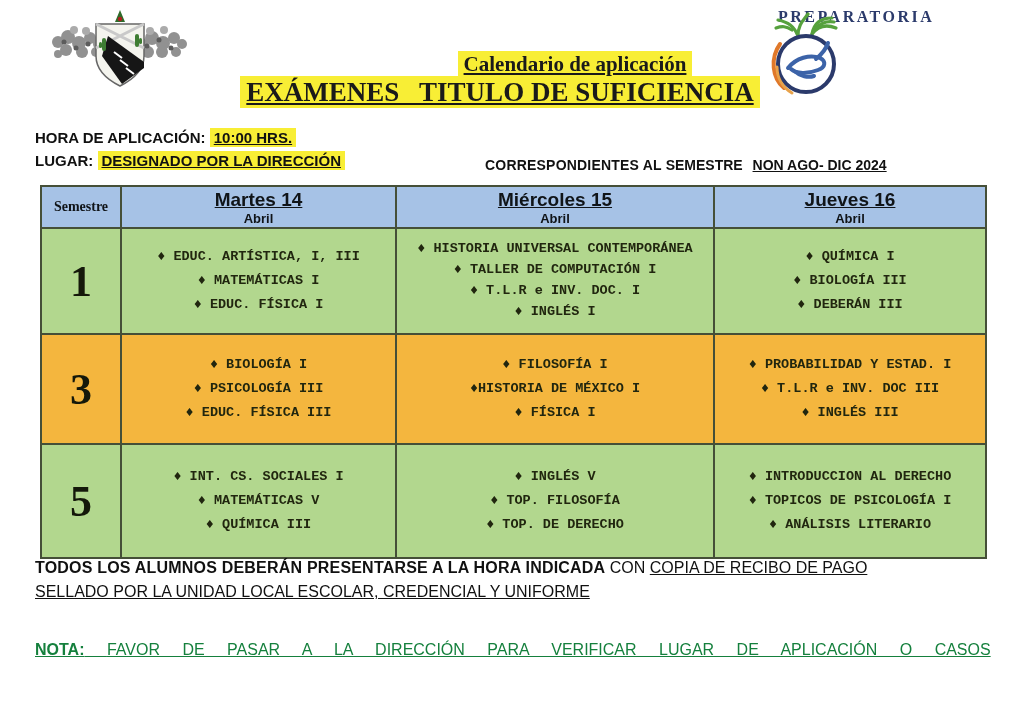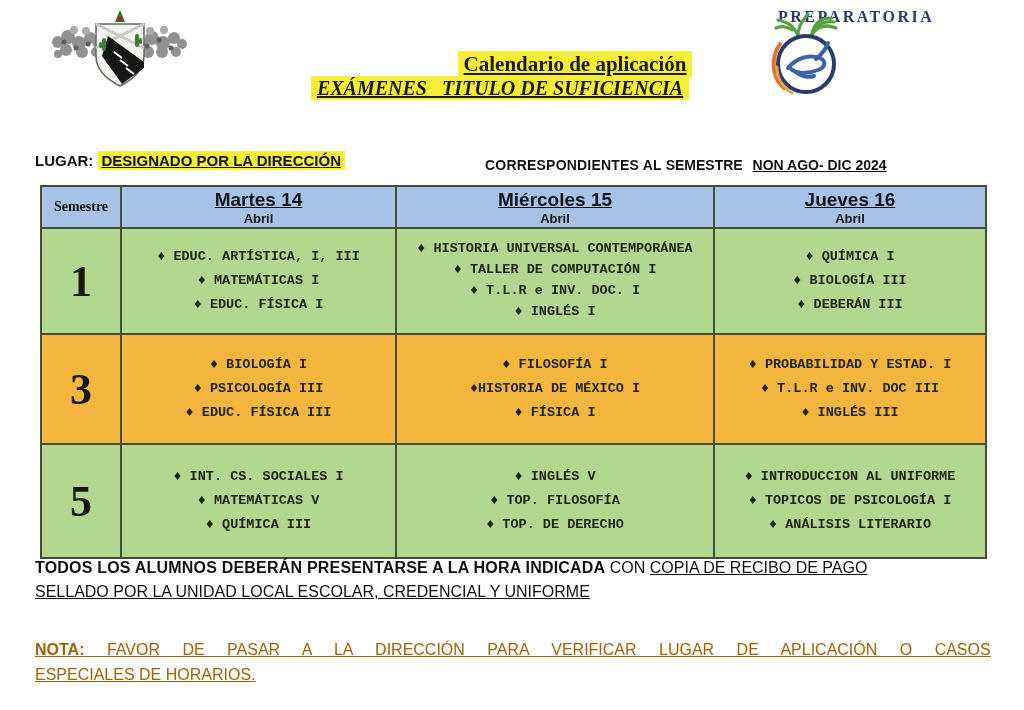--- a/index.html
+++ b/index.html
@@ -18,21 +18,21 @@
 
   
   .crest{position:absolute;left:52px;top:4px;}
   .titles{position:absolute;left:230px;top:52px;width:540px;}
   .t1{text-align:center;padding-left:150px;margin-bottom:0;}
   .t2{text-align:center;}
   .serif{font-family:"Liberation Serif",serif;}
   .hl{background:var(--highlight);padding:1px 6px;}
   .u{text-decoration:underline;}
   .t1 .hl{font-size:21px;font-weight:bold;text-decoration:underline;}
-  .t2 .hl{font-size:20px;font-weight:bold;text-decoration:underline;white-space:pre;font-style:italic;}
+  .t2 .hl{font-size:27px;font-weight:bold;text-decoration:underline;white-space:pre;}
 
   .logo{position:absolute;left:772px;top:8px;width:250px;}
   .logo-top{font-family:"Liberation Serif",serif;font-weight:bold;font-size:16px;letter-spacing:2.5px;color:var(--logo-navy);padding-left:6px;}
   .logo-row{display:flex;align-items:flex-end;margin-top:-14px;}
   .logo-un{font-family:"Liberation Serif",serif;font-weight:bold;font-size:60px;line-height:1.1;color:var(--logo-navy);letter-spacing:1px;}
   .logo-emblem{margin-left:-6px;margin-bottom:-4px;}
 
   
   .info-line{position:absolute;font-size:15px;font-weight:bold;color:#111;}
   .info-hora{left:35px;top:129px;}
@@ -53,21 +53,21 @@
   tr.row-green td{background:var(--row-green);}
   tr.row-orange td{background:var(--row-orange);}
   td.sem{font-family:"Liberation Serif",serif;font-size:44px;font-weight:bold;color:#14180a;}
   .line{font-family:Liberation Mono, monospace;font-weight:bold;font-size:13.5px;line-height:1.8;color:var(--ink);}
   td.cell-4 .line{line-height:1.55;}
 
   
   .foot1{position:absolute;left:35px;top:556px;width:958px;font-size:16px;line-height:1.5;color:#111;}
   .foot1 .b{font-weight:bold;letter-spacing:0.2px;}
   .foot1 .u{text-decoration:underline;}
-  .nota{position:absolute;left:35px;top:638px;width:958px;font-size:16px;line-height:1.55;color:#a16207;
+  .nota{position:absolute;left:35px;top:638px;width:958px;font-size:16px;line-height:1.55;color:#15803d;
         text-decoration:underline;word-spacing:18px;}
   .nota .lbl{font-weight:bold;}
   .nota .l1{white-space:nowrap;}
   .nota .l2{word-spacing:normal;}
 </style>
 </head>
 <body>
 
 <div class="page">
 
@@ -141,20 +141,24 @@
         <path d="M26 81 C16 75 11 65 11 55" stroke="#e8a24a" stroke-width="3" fill="none" stroke-linecap="round"></path>
         <g stroke="#3c63a8" stroke-width="4" fill="none" stroke-linecap="round">
           <path d="M22 56 C30 46 44 42 54 46 C60 49 60 55 52 58 C42 62 30 62 25 57"></path>
           <path d="M50 47 C56 42 60 37 62 31"></path>
           <path d="M30 60 C34 64 42 66 48 64"></path>
         </g>
       </svg>
     </div>
   </div>
 
+  <div class="info-line info-hora">
+    <span>HORA DE APLICACIÓN:</span>
+    <span class="info-val">10:00 HRS.</span>
+  </div>
   <div class="info-line info-lugar">
     <span>LUGAR:</span>
     <span class="info-val">DESIGNADO POR LA DIRECCIÓN</span>
   </div>
   <div class="info-line info-corr">
     <span class="corr-prefix">CORRESPONDIENTES AL</span>
     <span>SEMESTRE</span>
     <span class="corr-value">NON AGO- DIC 2024</span>
   </div>
 
@@ -227,34 +231,33 @@
         <div class="line">♦ INT. CS. SOCIALES I</div>
         <div class="line">♦ MATEMÁTICAS V</div>
         <div class="line">♦ QUÍMICA III</div>
       </td>
       <td>
         <div class="line">♦ INGLÉS V</div>
         <div class="line">♦ TOP. FILOSOFÍA</div>
         <div class="line">♦ TOP. DE DERECHO</div>
       </td>
       <td>
-        <div class="line">♦ INTRODUCCION AL UNIFORME</div>
+        <div class="line">♦ INTRODUCCION AL DERECHO</div>
         <div class="line">♦ TOPICOS DE PSICOLOGÍA I</div>
         <div class="line">♦ ANÁLISIS LITERARIO</div>
       </td>
     </tr>
   </tbody>
     </table>
 
   <p class="foot1">
     <span class="b">TODOS LOS ALUMNOS DEBERÁN PRESENTARSE A LA HORA INDICADA</span>
     <span>CON</span>
     <span class="u">COPIA DE RECIBO DE PAGO</span><br>
     <span class="u">SELLADO POR LA UNIDAD LOCAL ESCOLAR, CREDENCIAL Y UNIFORME</span>
   </p>
 
   <p class="nota">
     <span class="lbl">NOTA:</span>
     <span class="l1">FAVOR DE PASAR A LA DIRECCIÓN PARA VERIFICAR LUGAR DE APLICACIÓN O CASOS</span><br>
-    <span class="l2">ESPECIALES DE HORARIOS.</span>
   </p>
 
 </div>
 
 </body></html>

